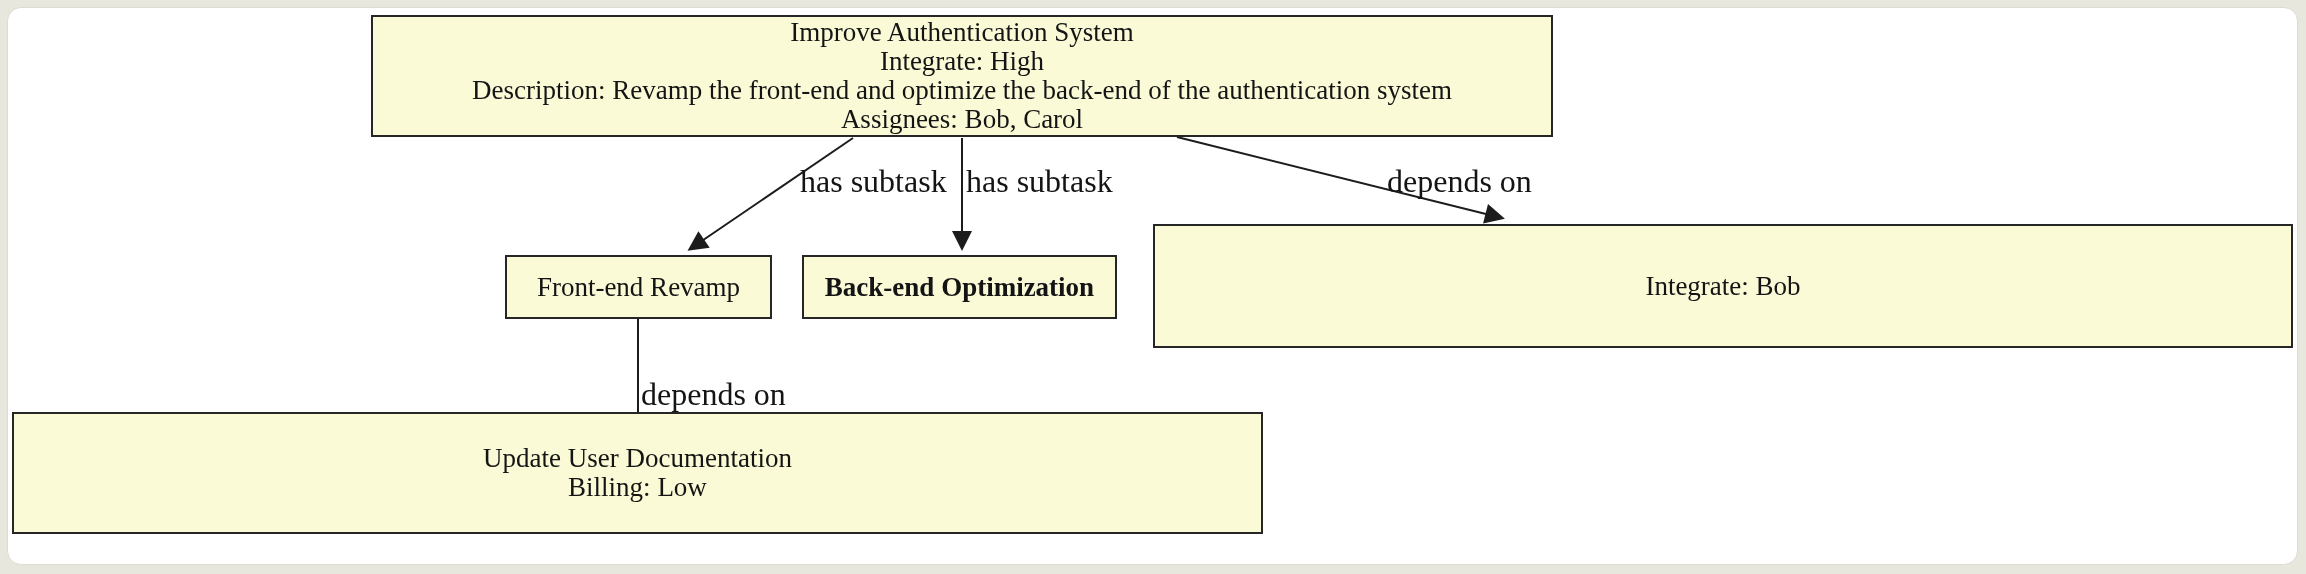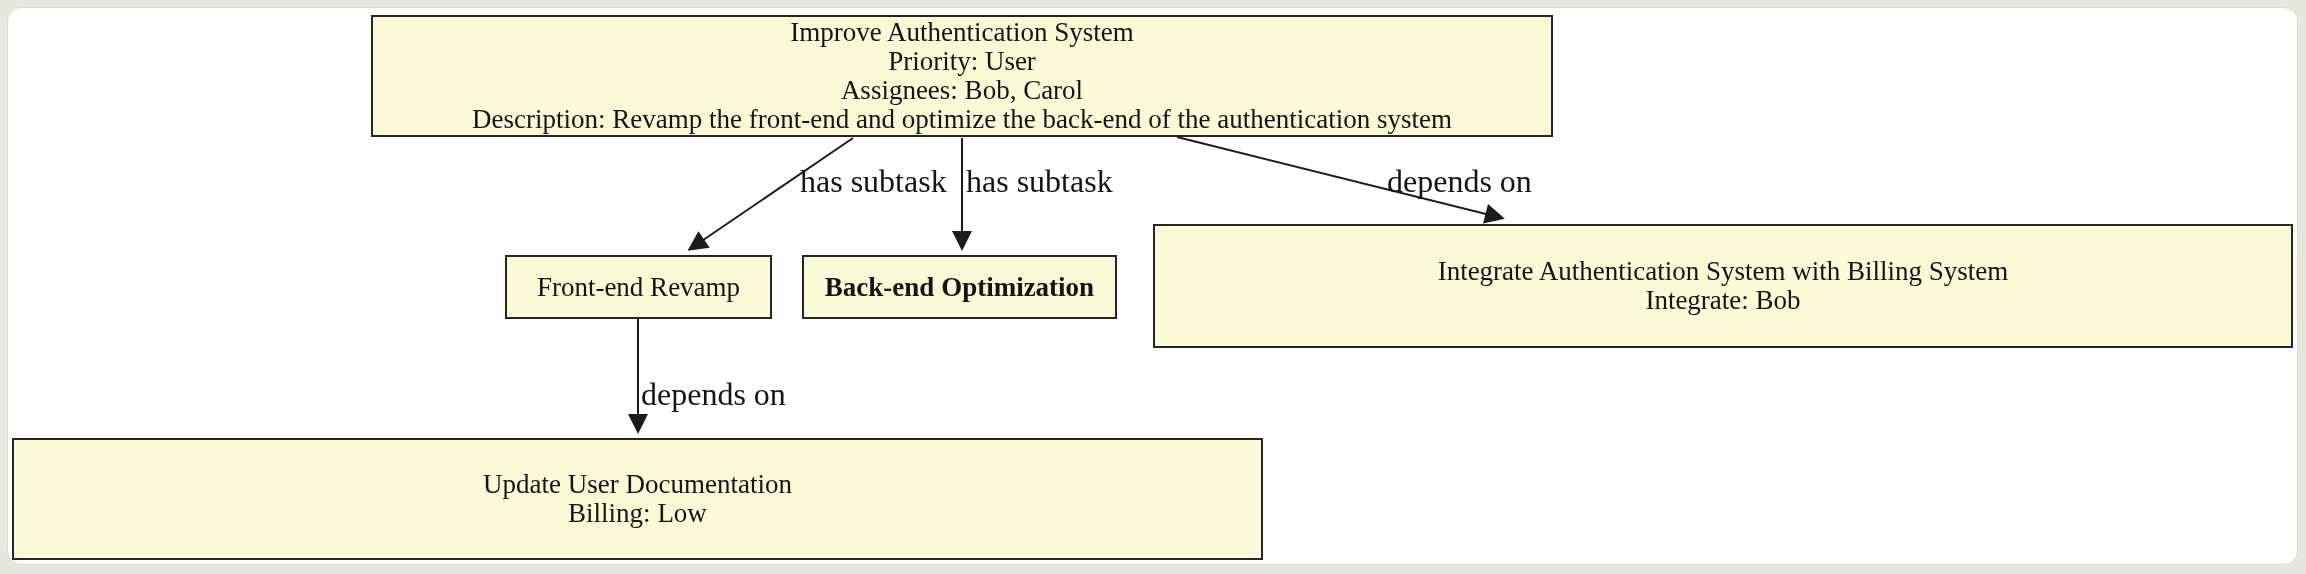--- a/index.html
+++ b/index.html
@@ -54,21 +54,21 @@
     position:absolute;
     font-size:32px;
     line-height:28px;
     white-space:nowrap;
   }
   
   #n0{left:371px;top:15px;width:1182px;height:122px;}
   #n1{left:505px;top:255px;width:267px;height:64px;}
   #n2{left:802px;top:255px;width:315px;height:64px;font-weight:bold;}
   #n3{left:1153px;top:224px;width:1140px;height:124px;}
-  #n4{left:12px;top:438px;width:1251px;height:122px;}
+  #n4{left:12px;top:412px;width:1251px;height:122px;}
   
   #el0{left:800px;top:167px;}
   #el1{left:966px;top:167px;}
   #el2{left:1387px;top:167px;}
   #el3{left:641px;top:380px;}
 </style>
 </head>
 <body>
 
 <div class="canvas"></div>
@@ -80,35 +80,34 @@
     </marker>
   </defs>
   <line x1="853" y1="138" x2="690" y2="249" marker-end="url(#arrow)"></line>
   <line x1="962" y1="138" x2="962" y2="248" marker-end="url(#arrow)"></line>
   <path class="edge" d="M 1177 137 C 1290 166, 1400 192, 1502 218" marker-end="url(#arrow)"></path>
   <line x1="638" y1="319" x2="638" y2="431" marker-end="url(#arrow)"></line>
 </svg>
 
 <div class="node" id="n0">
   <div>Improve Authentication System</div>
-  <div>Priority: User</div>
+  <div>Integrate: High</div>
+  <div>Description: Revamp the front-end and optimize the back-end of the authentication system</div>
   <div>Assignees: Bob, Carol</div>
-  <div>Description: Revamp the front-end and optimize the back-end of the authentication system</div>
 </div>
 
 <div class="node" id="n1">
   <div>Front-end Revamp</div>
 </div>
 
 <div class="node" id="n2">
   <div>Back-end Optimization</div>
 </div>
 
 <div class="node" id="n3">
-  <div>Integrate Authentication System with Billing System</div>
   <div>Integrate: Bob</div>
 </div>
 
 <div class="node" id="n4">
   <div>Update User Documentation</div>
   <div>Billing: Low</div>
 </div>
 
 <div class="elabel" id="el0">has subtask</div>
 <div class="elabel" id="el1">has subtask</div>

